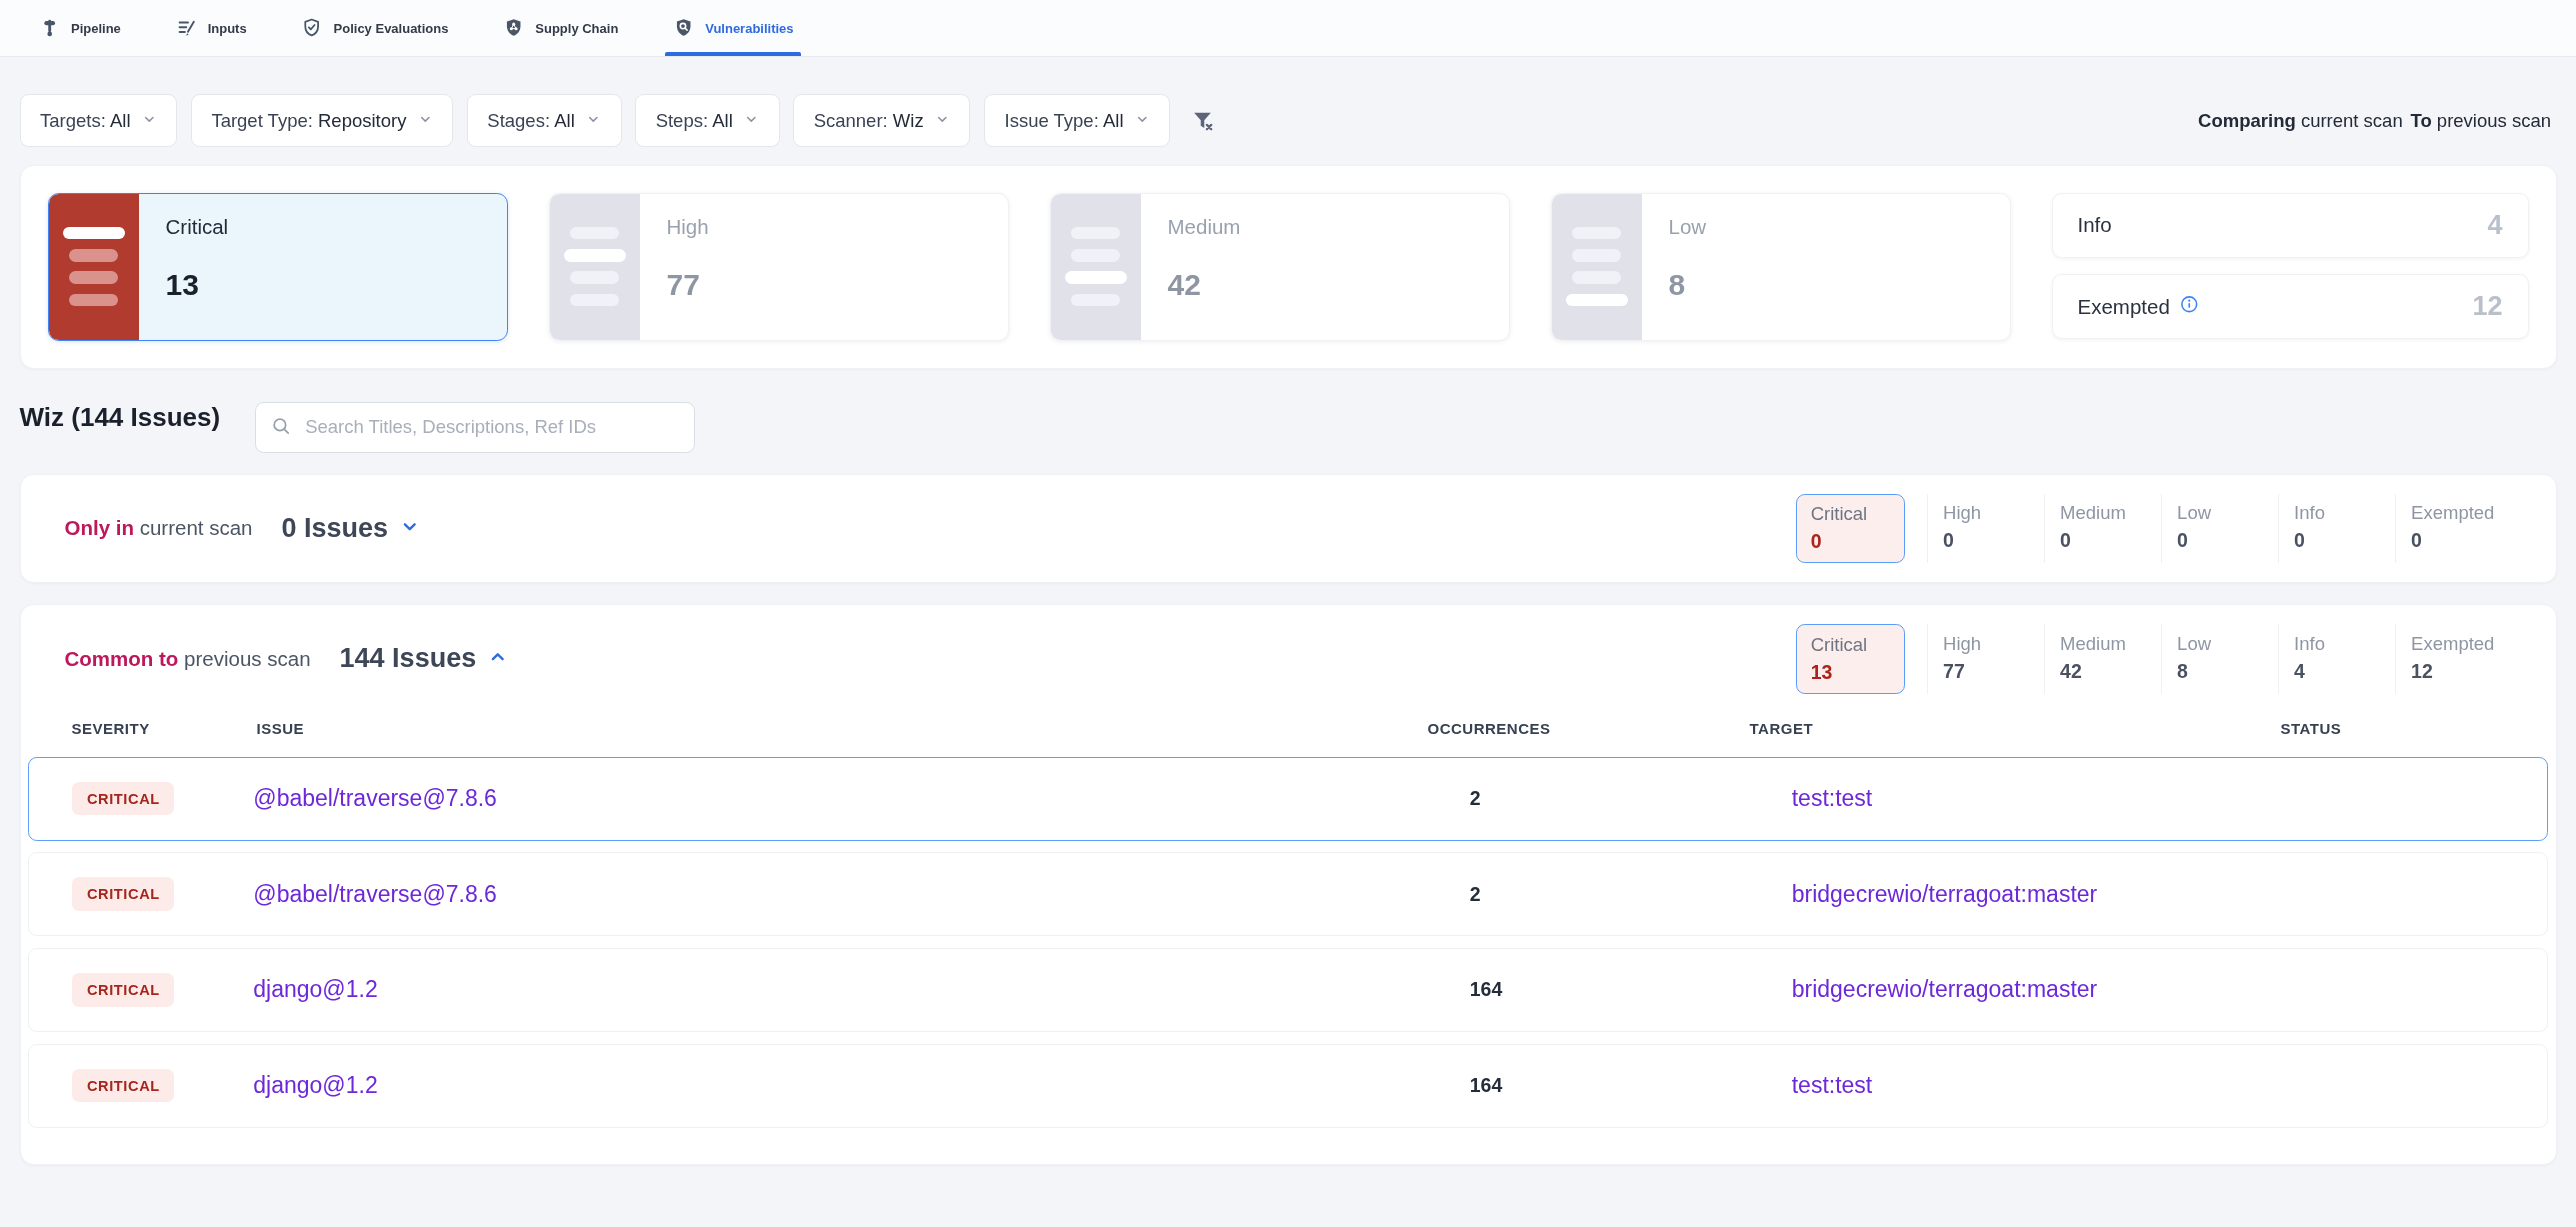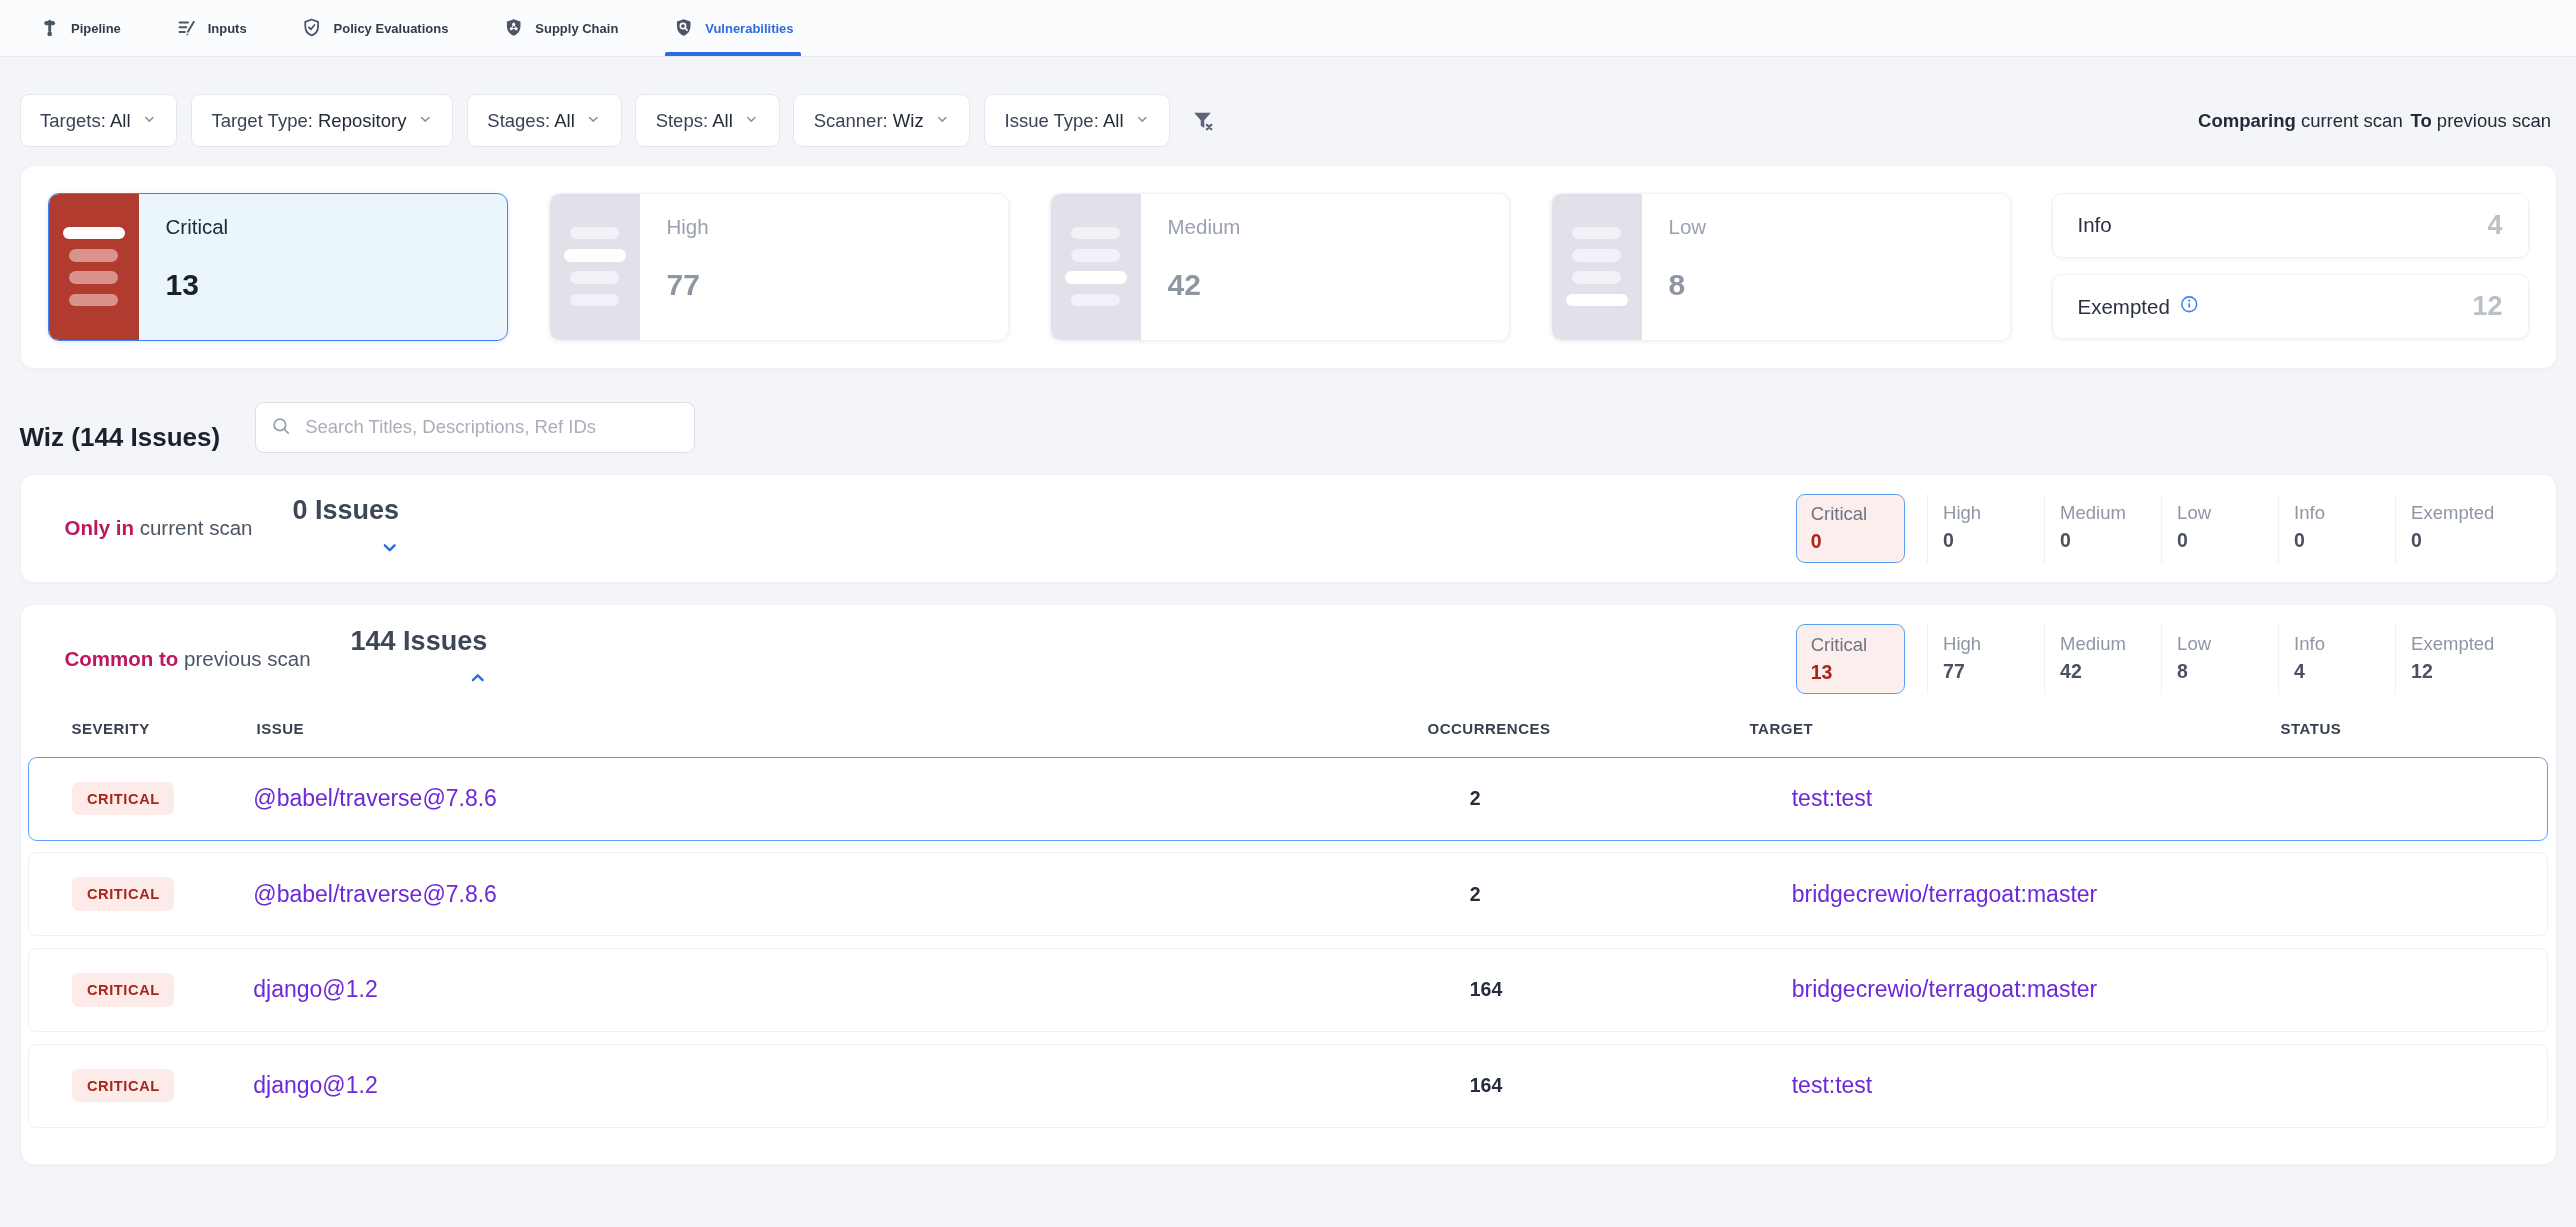--- a/index.html
+++ b/index.html
@@ -69,39 +69,39 @@
 
   .side-col { flex: 0 0 477px; display: flex; flex-direction: column; gap: 16.6px; }
   .side-card {
     height: 65px; background: #ffffff; border: 1px solid #f0f1f4; border-radius: 9.7px;
     display: flex; align-items: center; padding: 0 25px; box-shadow: 0 1px 3.9px rgba(25,35,60,.06); cursor: pointer;
   }
   .side-label { font-size: 20.5px; color: #2a313f; display: flex; align-items: center; gap: 9.7px; }
   .side-value { margin-left: auto; font-size: 27px; font-weight: 700; color: #b9c0ca; }
 
   
-  .scanner-row { display: flex; align-items: flex-end; margin: 33px 19.5px 0 19.5px; gap: 35px; }
+  .scanner-row { display: flex; align-items: flex-start; margin: 33px 19.5px 0 19.5px; gap: 35px; }
   .scanner-heading { font-size: 26px; font-weight: 700; color: #1a202c; }
   .search-wrap { position: relative; width: 440px; }
   .search-wrap input {
     width: 100%; height: 51px; border: 1px solid #d9dde4; border-radius: 8.8px; background: #ffffff;
     padding: 0 15.6px 0 49px; font-size: 18.5px; font-family: "Liberation Sans", sans-serif; color: #3a4354; outline: none;
   }
   .search-wrap input::placeholder { color: #a8afba; }
   .search-wrap .sicon { position: absolute; left: 15.6px; top: 14.6px; }
 
   
   .section {
     margin: 21.4px 19.5px 0 19.5px; background: #ffffff; border: 1px solid #f0f1f4; border-radius: 13.6px;
     box-shadow: 0 1px 2.9px rgba(25,35,60,.04);
   }
   .section-head { display: flex; align-items: center; padding: 0 44px; height: 107px; }
   .sec-title { font-size: 20.5px; color: #4b5563; }
   .sec-title b { color: #be185d; font-weight: 700; }
-  .sec-issues { display: flex; align-items: flex-end; gap: 11.7px; margin-left: 40px; cursor: pointer; flex-direction: column; }
+  .sec-issues { display: flex; align-items: center; gap: 11.7px; margin-left: 29px; cursor: pointer; }
   .sec-issues .cnt { font-size: 27px; font-weight: 700; color: #3e4757; }
 
   .counts { margin-left: auto; display: flex; align-items: stretch; }
   .count-seg { display: flex; flex-direction: column; gap: 4.9px; padding: 8.8px 0 8.8px 15.6px; width: 117px; border-left: 1px solid #eef0f3; cursor: pointer; }
   .count-seg .cl { font-size: 18.5px; color: #8f96a3; }
   .count-seg .cv { font-size: 19.5px; font-weight: 700; color: #4a5261; }
   .count-seg.first { border-left: none; border: 1.9px solid #5a9df8; background: #fbeeed; border-radius: 8.8px;
     padding: 8.8px 13.6px; width: 109px; margin-right: 21.4px; }
   .count-seg.first .cl { color: #6e7582; }
   .count-seg.first .cv { color: #ab231b; }

